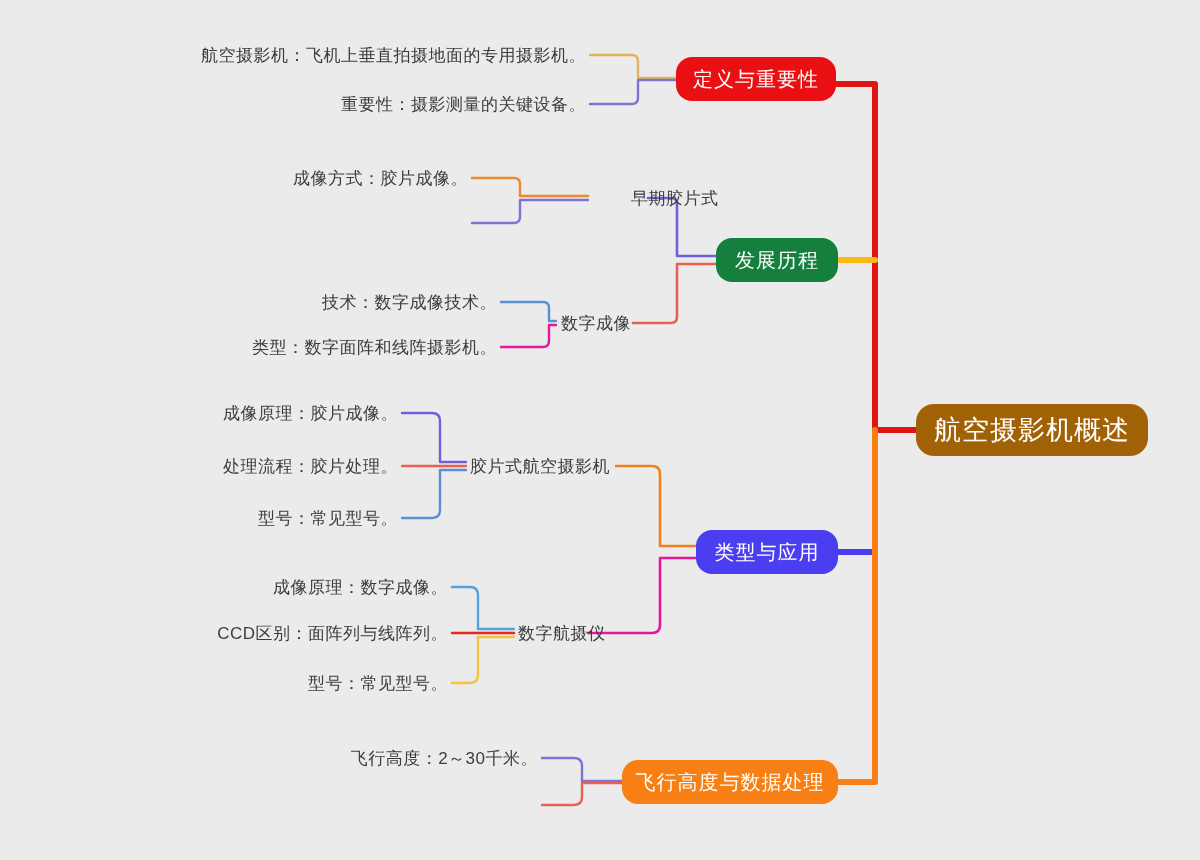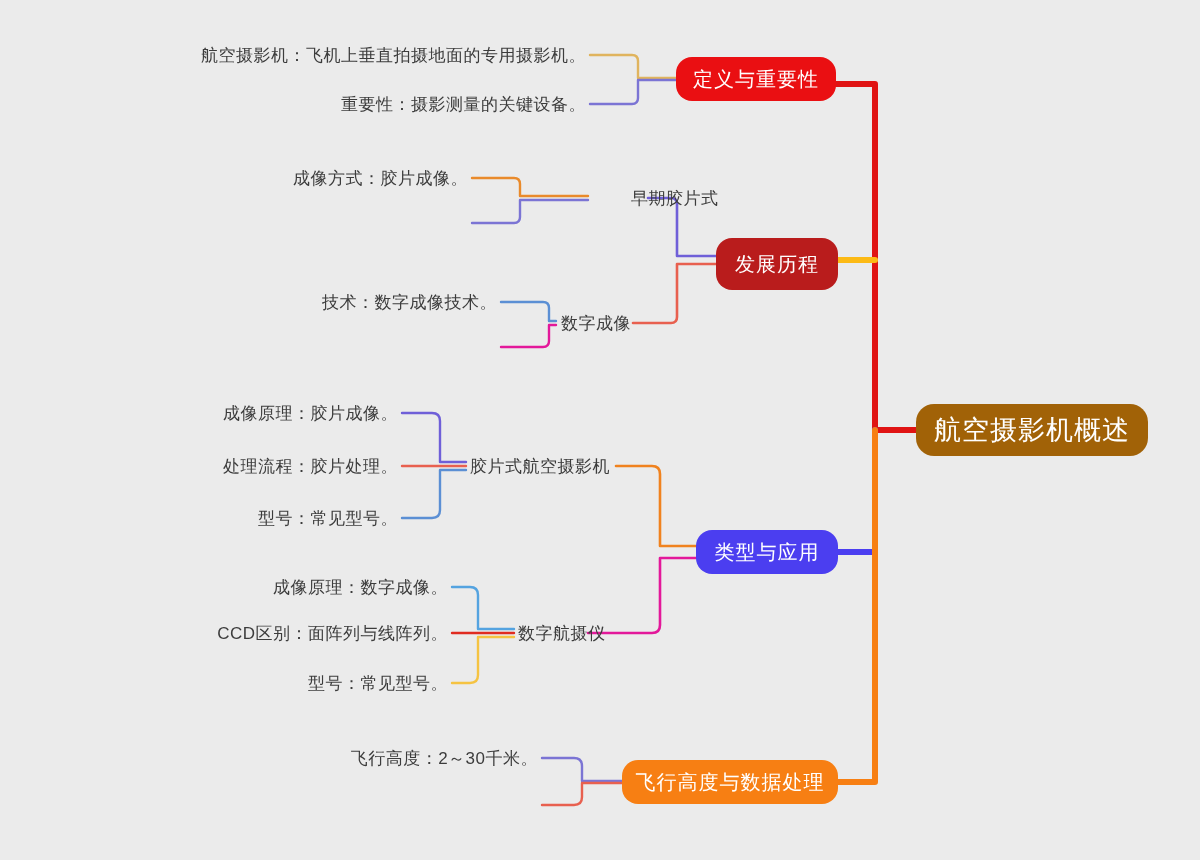--- a/index.html
+++ b/index.html
@@ -97,21 +97,21 @@
   </svg>
 
   <div class="node root" style="left:916px;top:404px;width:232px;height:52px;background:#a16207;">
     <span>航空摄影机概述</span>
   </div>
 
   <div class="node branch" style="left:676px;top:57px;width:160px;height:44px;background:#ea0f12;">
     <span>定义与重要性</span>
   </div>
 
-  <div class="node branch" style="left:716px;top:238px;width:122px;height:52px;background:#b91c1c;">
+  <div class="node branch" style="left:716px;top:238px;width:122px;height:44px;background:#15803d;">
     <span>发展历程</span>
   </div>
 
   <div class="node branch" style="left:696px;top:530px;width:142px;height:44px;background:#4b3ef0;">
     <span>类型与应用</span>
   </div>
 
   <div class="node branch" style="left:622px;top:760px;width:216px;height:44px;background:#f77f13;">
     <span>飞行高度与数据处理</span>
   </div>
@@ -142,20 +142,23 @@
 
   <div class="label right" style="left:468px;top:178px;">
     <span>成像方式：胶片成像。</span>
   </div>
 
 
   <div class="label right" style="left:497px;top:302px;">
     <span>技术：数字成像技术。</span>
   </div>
 
+  <div class="label right" style="left:497px;top:347px;">
+    <span>类型：数字面阵和线阵摄影机。</span>
+  </div>
 
   <div class="label right" style="left:398px;top:413px;">
     <span>成像原理：胶片成像。</span>
   </div>
 
   <div class="label right" style="left:398px;top:466px;">
     <span>处理流程：胶片处理。</span>
   </div>
 
   <div class="label right" style="left:398px;top:518px;">

